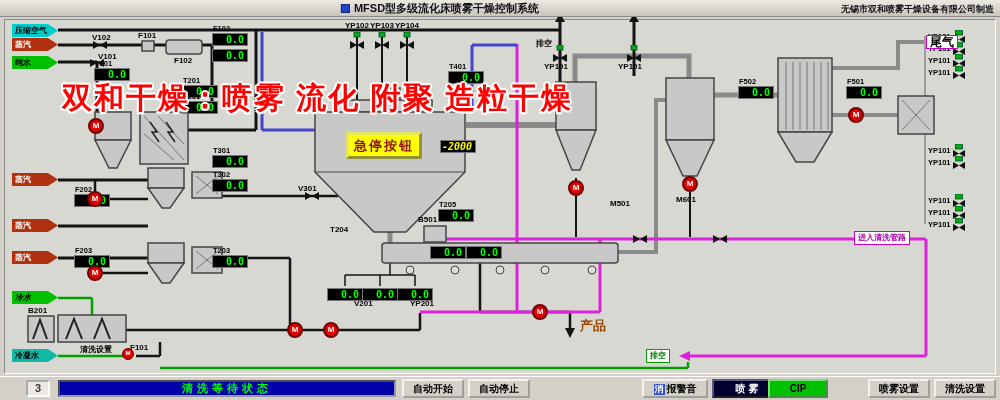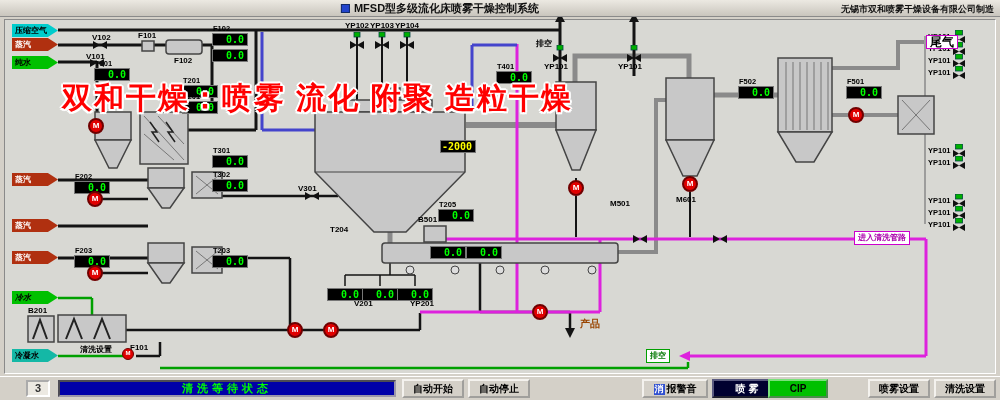--- a/index.html
+++ b/index.html
@@ -24,21 +24,21 @@
   .rval{width:36px;height:13px;background:#000;border:1px solid #777;color:#00ff00;font-family:"DejaVu Sans Mono",monospace;font-size:10px;font-weight:bold;text-align:right;padding-right:3px;line-height:11px}
   .pump{position:absolute;width:16px;height:16px;border-radius:50%;background:#e00000;border:2px solid #700000;color:#fff;font-size:8px;font-weight:bold;text-align:center;line-height:12px;z-index:2;cursor:pointer}
   .pump.small{width:12px;height:12px;font-size:6px;line-height:8px;border-width:1.5px}
   .valve{position:absolute;z-index:2;cursor:pointer;line-height:0}
   .ypvalve-row{position:absolute;display:flex;align-items:center;gap:2px;z-index:2;cursor:pointer;line-height:0}
   .yplabel{font-size:7.5px;font-weight:bold;line-height:1}
   .boxlabel{position:absolute;z-index:3;font-size:12px;font-weight:bold;background:#fff;padding:0 3px;line-height:12px;white-space:nowrap}
   .tailgas{left:926px;top:35px;border:1px solid #cc00cc;color:#000}
   .cipline{left:854px;top:231px;border:1px solid #cc00cc;color:#aa00aa;font-size:8px}
   .drain{left:646px;top:349px;border:1px solid #00a000;color:#007700;font-size:8px}
-  .productlabel{position:absolute;left:580px;top:317px;z-index:3;font-size:10px;font-weight:bold;color:#994400;white-space:nowrap}
+  .productlabel{position:absolute;left:580px;top:317px;z-index:3;font-size:13px;font-weight:bold;color:#994400;white-space:nowrap}
   .tanklabel{position:absolute;left:80px;top:344px;z-index:3;font-size:8px;font-weight:bold;color:#000;white-space:nowrap}
   .statusbar{position:absolute;left:0;bottom:0;width:100%;height:24px;background:#d4d0c8;border-top:1px solid #fff;z-index:6}
   .pagebox{position:absolute;left:26px;top:3px;width:24px;height:17px;background:#ece9e2;border:2px inset #fff;font-size:11px;font-weight:bold;text-align:center;line-height:12px;color:#333}
   .statusdisp{position:absolute;left:58px;top:3px;width:338px;height:17px;background:#0000a8;border:2px inset #9a96a8;color:#00ff00;font-size:11px;font-weight:bold;text-align:center;line-height:12px;letter-spacing:4px}
   .btn3d{position:absolute;top:2px;height:19px;background:#d4d0c8;border:2px outset #f4f2ee;font-size:10px;font-weight:bold;font-family:inherit;color:#000;padding:0;cursor:pointer;white-space:nowrap}
   .btn3d.dark{background:#000030;color:#fff;border-color:#5a5a80}
   .btn3d.green{background:#00c000;color:#000;border-color:#7ae07a}
   .btn-icon{display:inline-block;background:#3050d0;color:#fff;padding:0 1px;margin-right:2px;font-size:9px;line-height:11px}
 </style>
 </head>
@@ -200,42 +200,42 @@
         <div class="rval">0.0</div>
       </div>
       <div class="readout-group" style="left: 212px; top: 155px;">
         <div class="rtag">T301</div>
         <div class="rval">0.0</div>
       </div>
       <div class="readout-group" style="left: 212px; top: 179px;">
         <div class="rtag">T302</div>
         <div class="rval">0.0</div>
       </div>
-      <div class="readout-group" style="left: 74px; top: 181px;">
+      <div class="readout-group" style="left: 74px; top: 194px;">
         <div class="rtag">F202</div>
         <div class="rval">0.0</div>
       </div>
       <div class="readout-group" style="left: 212px; top: 255px;">
         <div class="rtag">T203</div>
         <div class="rval">0.0</div>
       </div>
       <div class="readout-group" style="left: 74px; top: 255px;">
         <div class="rtag">F203</div>
         <div class="rval">0.0</div>
       </div>
-      <div class="readout-group" style="left: 448px; top: 71px; margin-left: 48px;">
+      <div class="readout-group" style="left: 448px; top: 71px;">
         <div class="rtag">T401</div>
         <div class="rval">0.0</div>
       </div>
       <div class="readout-group" style="left: 438px; top: 209px;">
         <div class="rtag">T205</div>
         <div class="rval">0.0</div>
       </div>
       <div class="readout-group" style="left: 440px; top: 140px;">
-        <div class="rval" style="color: rgb(255, 255, 0);">-2000</div>
+        <div class="rval" style="color: rgb(255, 255, 0); font-style: italic;">-2000</div>
       </div>
       <div class="readout-group" style="left: 327px; top: 288px;">
         <div class="rval">0.0</div>
       </div>
       <div class="readout-group" style="left: 362px; top: 288px;">
         <div class="rval">0.0</div>
       </div>
       <div class="readout-group" style="left: 397px; top: 288px;">
         <div class="rval">0.0</div>
       </div>
@@ -248,21 +248,21 @@
       <div class="readout-group" style="left: 738px; top: 86px;">
         <div class="rtag">F502</div>
         <div class="rval">0.0</div>
       </div>
       <div class="readout-group" style="left: 846px; top: 86px;">
         <div class="rtag">F501</div>
         <div class="rval">0.0</div>
       </div>
       <div class="tag" style="left: 92px; top: 33px;">V102</div>
       <div class="tag" style="left: 138px; top: 31px;">F101</div>
-      <div class="tag" style="left: 86px; top: 52px;">V101</div>
+      <div class="tag" style="left: 98px; top: 52px;">V101</div>
       <div class="tag" style="left: 174px; top: 56px;">F102</div>
       <div class="tag" style="left: 345px; top: 21px;">YP102</div>
       <div class="tag" style="left: 370px; top: 21px;">YP103</div>
       <div class="tag" style="left: 395px; top: 21px;">YP104</div>
       <div class="tag" style="left: 536px; top: 38px;">排空</div>
       <div class="tag" style="left: 544px; top: 62px;">YP101</div>
       <div class="tag" style="left: 618px; top: 62px;">YP101</div>
       <div class="tag" style="left: 298px; top: 184px;">V301</div>
       <div class="tag" style="left: 330px; top: 225px;">T204</div>
       <div class="tag" style="left: 418px; top: 215px;">B501</div>
@@ -380,20 +380,21 @@
       </div>
       <div class="ypvalve-row" style="left: 928px; top: 218px;">
         <span class="yplabel">YP101</span>
         <svg width="12" height="13" viewBox="0 0 12 13">
           <rect x="2.5" y="0" width="7" height="5" fill="#00b000" stroke="#044" stroke-width="0.8"></rect>
           <path d="M0,6 L6,9.5 L0,13 Z M12,6 L6,9.5 L12,13 Z" fill="#101010"></path>
         </svg>
       </div>
     </div>
 
+  <button class="estop">急停按钮</button>
   <div class="watermark">双和干燥：喷雾 流化 附聚 造粒干燥</div>
 
   <div class="boxlabel tailgas">尾气</div>
   <div class="boxlabel cipline">进入清洗管路</div>
   <div class="boxlabel drain">排空</div>
   <div class="productlabel">产品</div>
   <div class="tanklabel">清洗设置</div>
 
   <div class="statusbar" id="statusbar">
     <div class="pagebox">3</div>

